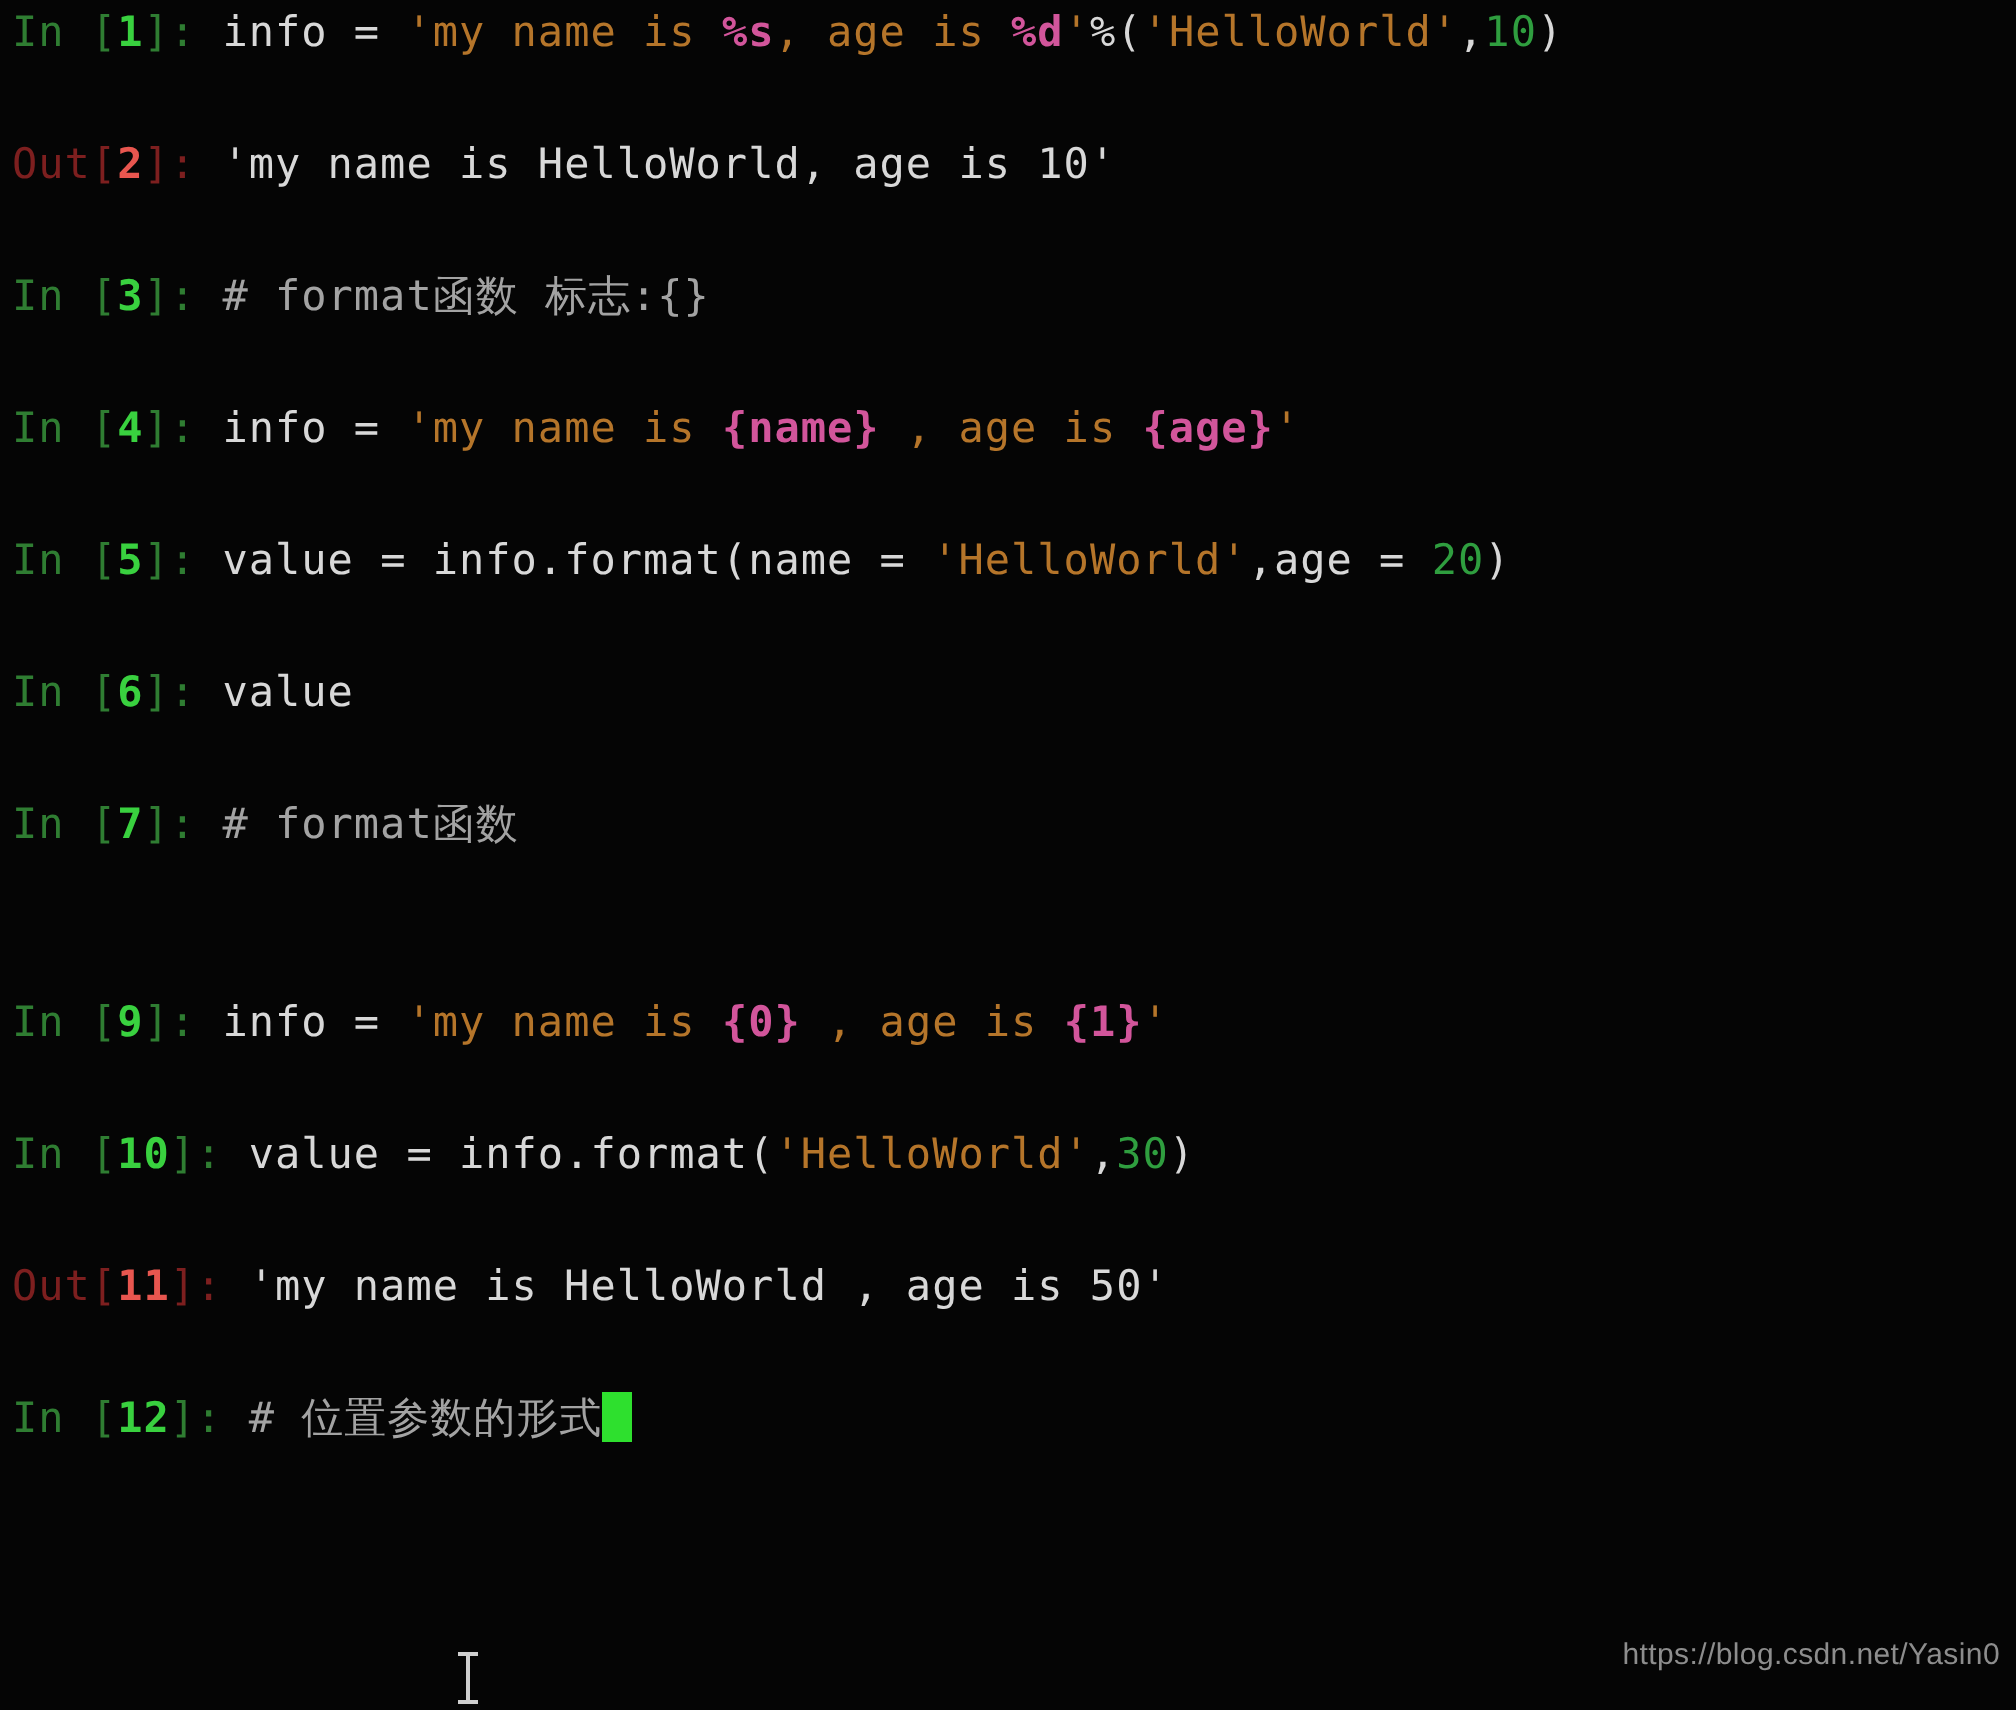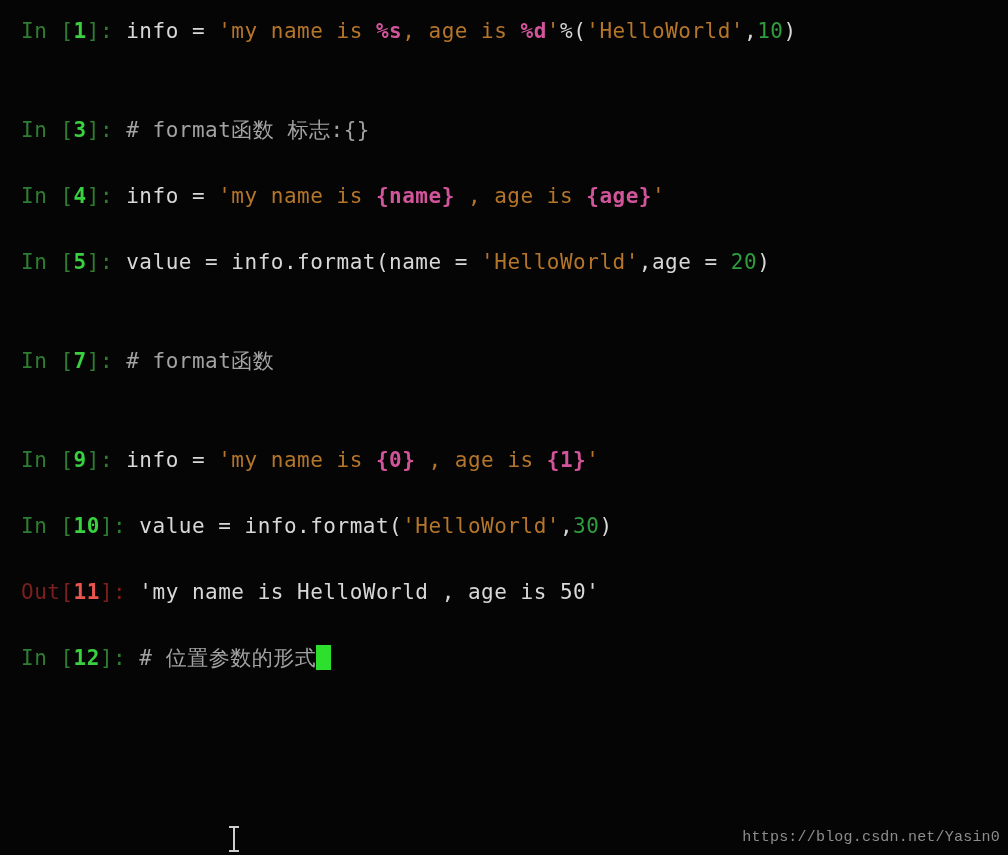--- a/index.html
+++ b/index.html
@@ -12,21 +12,21 @@
     height: 855px;
     overflow: hidden;
     font-family: "DejaVu Sans Mono", "Liberation Mono", monospace;
   }
 
   #terminal {
     position: relative;
     width: 1008px;
     height: 855px;
     background: #050505;
-    padding: 15px;
+    padding: 0;
     box-sizing: border-box;
   }
 
   .line {
     height: 33px;
     line-height: 33px;
     font-size: 21px;
     letter-spacing: 0.5px;
     white-space: pre;
     padding-left: 6px;
@@ -57,22 +57,22 @@
     display: inline-block;
     width: 15px;
     height: 25px;
     background: #2ee02e;
     vertical-align: -5px;
   }
 
   .watermark {
     position: absolute;
     right: 8px;
-    bottom: 9px;
-    font-family: Liberation Mono, monospace;
+    bottom: 19px;
+    font-family: Liberation Sans, sans-serif;
     font-size: 15px;
     color: #8d8d8d;
     letter-spacing: 0.2px;
     white-space: nowrap;
     margin-top: 22px;
   }
 
   .mouse-caret {
     position: absolute;
     left: 233px;
@@ -94,27 +94,29 @@
   .mouse-caret::before { top: 0; }
   .mouse-caret::after  { bottom: 0; }
 </style>
 </head>
 <body>
 
 <div id="terminal">
   <div id="lines">
       <div class="line"><span class="p-in">In </span><span class="p-brk">[</span><span class="p-num-in">1</span><span class="p-brk">]</span><span class="p-colon">: </span><span><span class="tok-plain">info </span><span class="tok-op">= </span><span class="tok-str">'my name is </span><span class="tok-fmt">%s</span><span class="tok-str">, age is </span><span class="tok-fmt">%d</span><span class="tok-str">'</span><span class="tok-op">%</span><span class="tok-plain">(</span><span class="tok-str">'HelloWorld'</span><span class="tok-plain">,</span><span class="tok-num">10</span><span class="tok-plain">)</span></span></div>
       <div class="line blank"></div>
+      <div class="line"><span class="p-out">Out</span><span class="p-brk-out">[</span><span class="p-num-out">2</span><span class="p-brk-out">]</span><span class="p-colon-out">: </span><span><span class="tok-out">'my name is HelloWorld, age is 10'</span></span></div>
       <div class="line blank"></div>
       <div class="line"><span class="p-in">In </span><span class="p-brk">[</span><span class="p-num-in">3</span><span class="p-brk">]</span><span class="p-colon">: </span><span><span class="tok-comment"># format函数 标志:{}</span></span></div>
       <div class="line blank"></div>
       <div class="line"><span class="p-in">In </span><span class="p-brk">[</span><span class="p-num-in">4</span><span class="p-brk">]</span><span class="p-colon">: </span><span><span class="tok-plain">info </span><span class="tok-op">= </span><span class="tok-str">'my name is </span><span class="tok-fmt">{name}</span><span class="tok-str"> , age is </span><span class="tok-fmt">{age}</span><span class="tok-str">'</span></span></div>
       <div class="line blank"></div>
       <div class="line"><span class="p-in">In </span><span class="p-brk">[</span><span class="p-num-in">5</span><span class="p-brk">]</span><span class="p-colon">: </span><span><span class="tok-plain">value </span><span class="tok-op">= </span><span class="tok-plain">info.format(name </span><span class="tok-op">= </span><span class="tok-str">'HelloWorld'</span><span class="tok-plain">,age </span><span class="tok-op">= </span><span class="tok-num">20</span><span class="tok-plain">)</span></span></div>
       <div class="line blank"></div>
+      <div class="line"><span class="p-in">In </span><span class="p-brk">[</span><span class="p-num-in">6</span><span class="p-brk">]</span><span class="p-colon">: </span><span><span class="tok-plain">value</span></span></div>
       <div class="line blank"></div>
       <div class="line"><span class="p-in">In </span><span class="p-brk">[</span><span class="p-num-in">7</span><span class="p-brk">]</span><span class="p-colon">: </span><span><span class="tok-comment"># format函数</span></span></div>
       <div class="line blank"></div>
       <div class="line blank"></div>
       <div class="line"><span class="p-in">In </span><span class="p-brk">[</span><span class="p-num-in">9</span><span class="p-brk">]</span><span class="p-colon">: </span><span><span class="tok-plain">info </span><span class="tok-op">= </span><span class="tok-str">'my name is </span><span class="tok-fmt">{0}</span><span class="tok-str"> , age is </span><span class="tok-fmt">{1}</span><span class="tok-str">'</span></span></div>
       <div class="line blank"></div>
       <div class="line"><span class="p-in">In </span><span class="p-brk">[</span><span class="p-num-in">10</span><span class="p-brk">]</span><span class="p-colon">: </span><span><span class="tok-plain">value </span><span class="tok-op">= </span><span class="tok-plain">info.format(</span><span class="tok-str">'HelloWorld'</span><span class="tok-plain">,</span><span class="tok-num">30</span><span class="tok-plain">)</span></span></div>
       <div class="line blank"></div>
       <div class="line"><span class="p-out">Out</span><span class="p-brk-out">[</span><span class="p-num-out">11</span><span class="p-brk-out">]</span><span class="p-colon-out">: </span><span><span class="tok-out">'my name is HelloWorld , age is 50'</span></span></div>
       <div class="line blank"></div>

